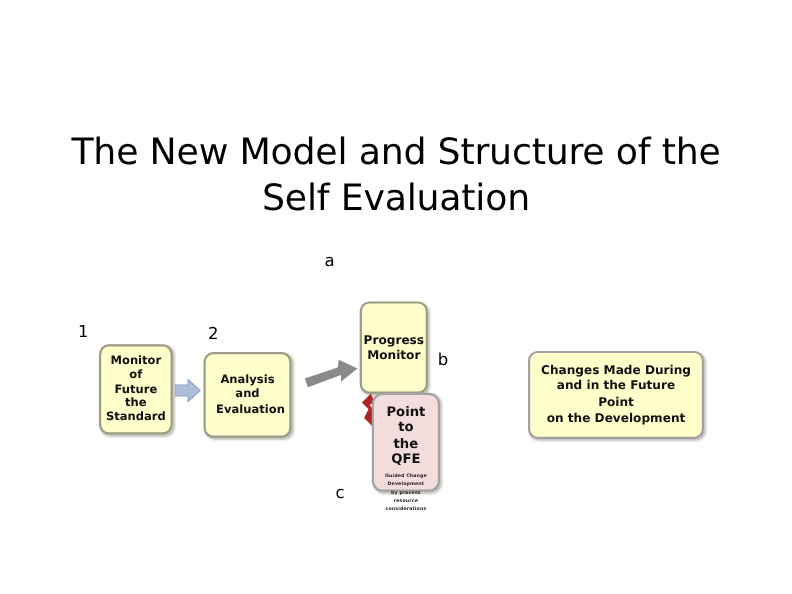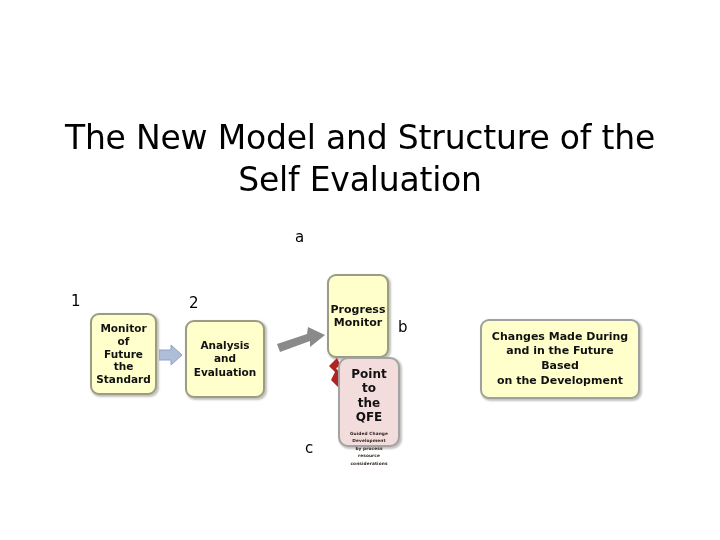--- a/index.html
+++ b/index.html
@@ -80,20 +80,21 @@
   }
   
   #node-analysis {
     left: 185px;
     top: 320px;
     width: 80px;
     height: 78px;
     font-size: 10.5px;
     line-height: 1.25;
     padding: 2px 4px;
+    align-items: flex-end;
   }
   
   #node-progress {
     left: 327px;
     top: 274px;
     width: 62px;
     height: 84px;
     font-size: 11px;
     line-height: 1.22;
     padding: 2px 3px;
@@ -231,17 +232,17 @@
     <span class="qfe-title">Point to</span>
     <span>the QFE</span>
     <span class="qfe-sub">Guided Change</span>
     <span class="qfe-sub" style="margin-top:0">Development</span>
     <span class="qfe-sub" style="margin-top:0">by process</span>
     <span class="qfe-sub" style="margin-top:0">resource considerations</span>
   </div>
 
   <div class="node gray-border" id="node-changes">
     <span>Changes Made During</span>
-    <span>and in the Future Based</span>
+    <span>and in the Future Point</span>
     <span>on the Development</span>
   </div>
 
 </div>
 
 </body></html>

